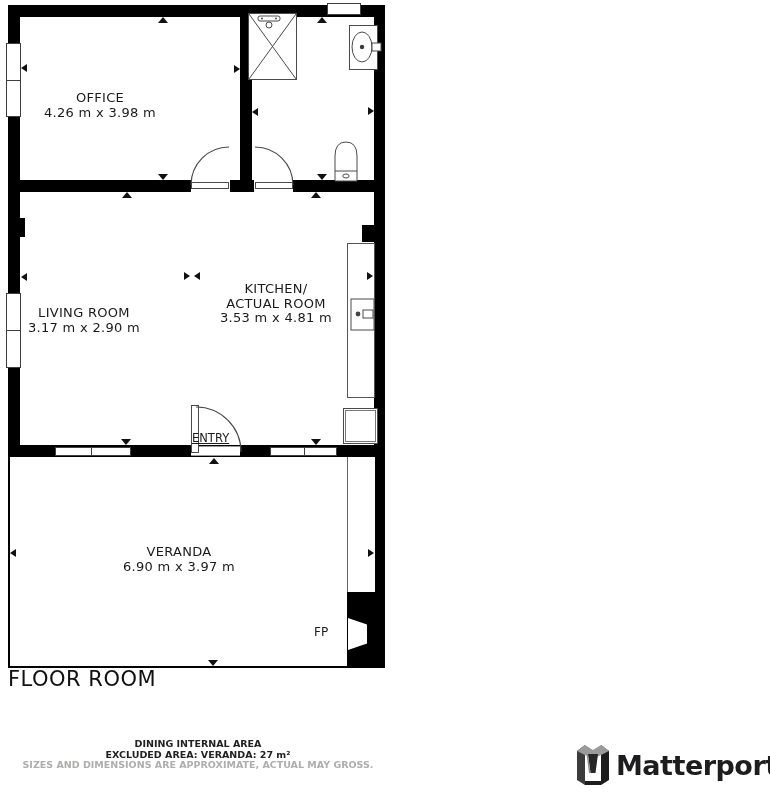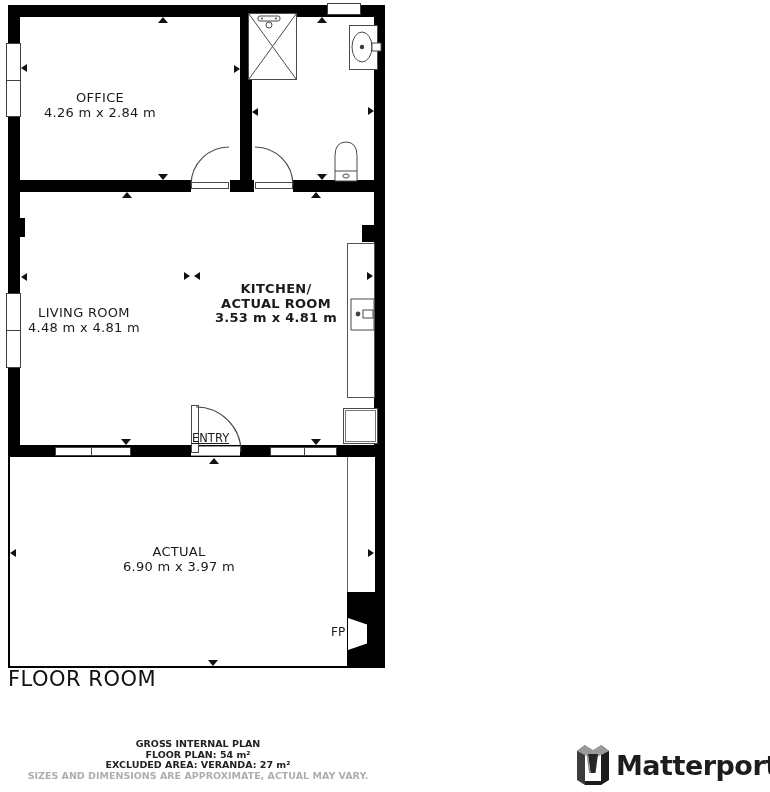--- a/index.html
+++ b/index.html
@@ -127,45 +127,44 @@
   <div class="arrow ar-right" style="left:367px;top:272px;"></div>
   <div class="arrow ar-down" style="left:121px;top:439px;"></div>
   <div class="arrow ar-down" style="left:311px;top:439px;"></div>
   <div class="arrow ar-up" style="left:209px;top:458px;"></div>
   <div class="arrow ar-left" style="left:10px;top:549px;"></div>
   <div class="arrow ar-right" style="left:368px;top:549px;"></div>
   <div class="arrow ar-down" style="left:208px;top:660px;"></div>
 
   <div class="room-label" style="left:100px;top:91px;">
     <div>OFFICE</div>
-    <div>4.26 m x 2.84 m</div>
+    <div>4.26 m x 3.98 m</div>
   </div>
   <div class="room-label" style="left:84px;top:306px;">
     <div>LIVING ROOM</div>
-    <div>4.48 m x 4.81 m</div>
+    <div>3.17 m x 2.90 m</div>
   </div>
-  <div class="room-label" style="left:276px;top:282px;font-weight:bold;">
+  <div class="room-label" style="left:276px;top:282px;">
     <div>KITCHEN/</div>
     <div>ACTUAL ROOM</div>
     <div>3.53 m x 4.81 m</div>
   </div>
   <div class="room-label" style="left:179px;top:545px;">
-    <div>ACTUAL</div>
+    <div>VERANDA</div>
     <div>6.90 m x 3.97 m</div>
   </div>
   <div class="small-label" style="left:192px;top:431px;font-size:11.5px;text-decoration:underline;">ENTRY</div>
-  <div class="small-label" style="left:331px;top:625px;font-size:12px;">FP</div>
+  <div class="small-label" style="left:314px;top:625px;font-size:12px;">FP</div>
 
   <div id="plan-title">FLOOR ROOM</div>
 
   <div id="footer">
-    <div>GROSS INTERNAL PLAN</div>
-    <div>FLOOR PLAN: 54 m²</div>
+    <div>DINING INTERNAL AREA</div>
     <div>EXCLUDED AREA: VERANDA: 27 m²</div>
-    <div class="muted">SIZES AND DIMENSIONS ARE APPROXIMATE, ACTUAL MAY VARY.</div>
+    <div class="muted">SIZES AND DIMENSIONS ARE APPROXIMATE, ACTUAL MAY GROSS.</div>
   </div>
 
   <div id="brand">
     <svg width="34" height="42" viewBox="0 0 34 42" style="position:absolute;left:0;top:0;">
       <polygon points="1,7 9,1 9,41 1,36" fill="#3c3c3c"></polygon>
       <polygon points="25,1 33,7 33,36 25,41" fill="#1c1c1c"></polygon>
       <polygon points="1,7 9,1 17,6 25,1 33,7 17,15" fill="#9a9a9a"></polygon>
       <polygon points="9,37 25,37 25,41 9,41" fill="#1c1c1c"></polygon>
       <polygon points="9,14 25,14 25,37 9,37" fill="#ffffff"></polygon>
       <polygon points="12,10 22,10 19.5,29 14.5,29" fill="#262626"></polygon>

